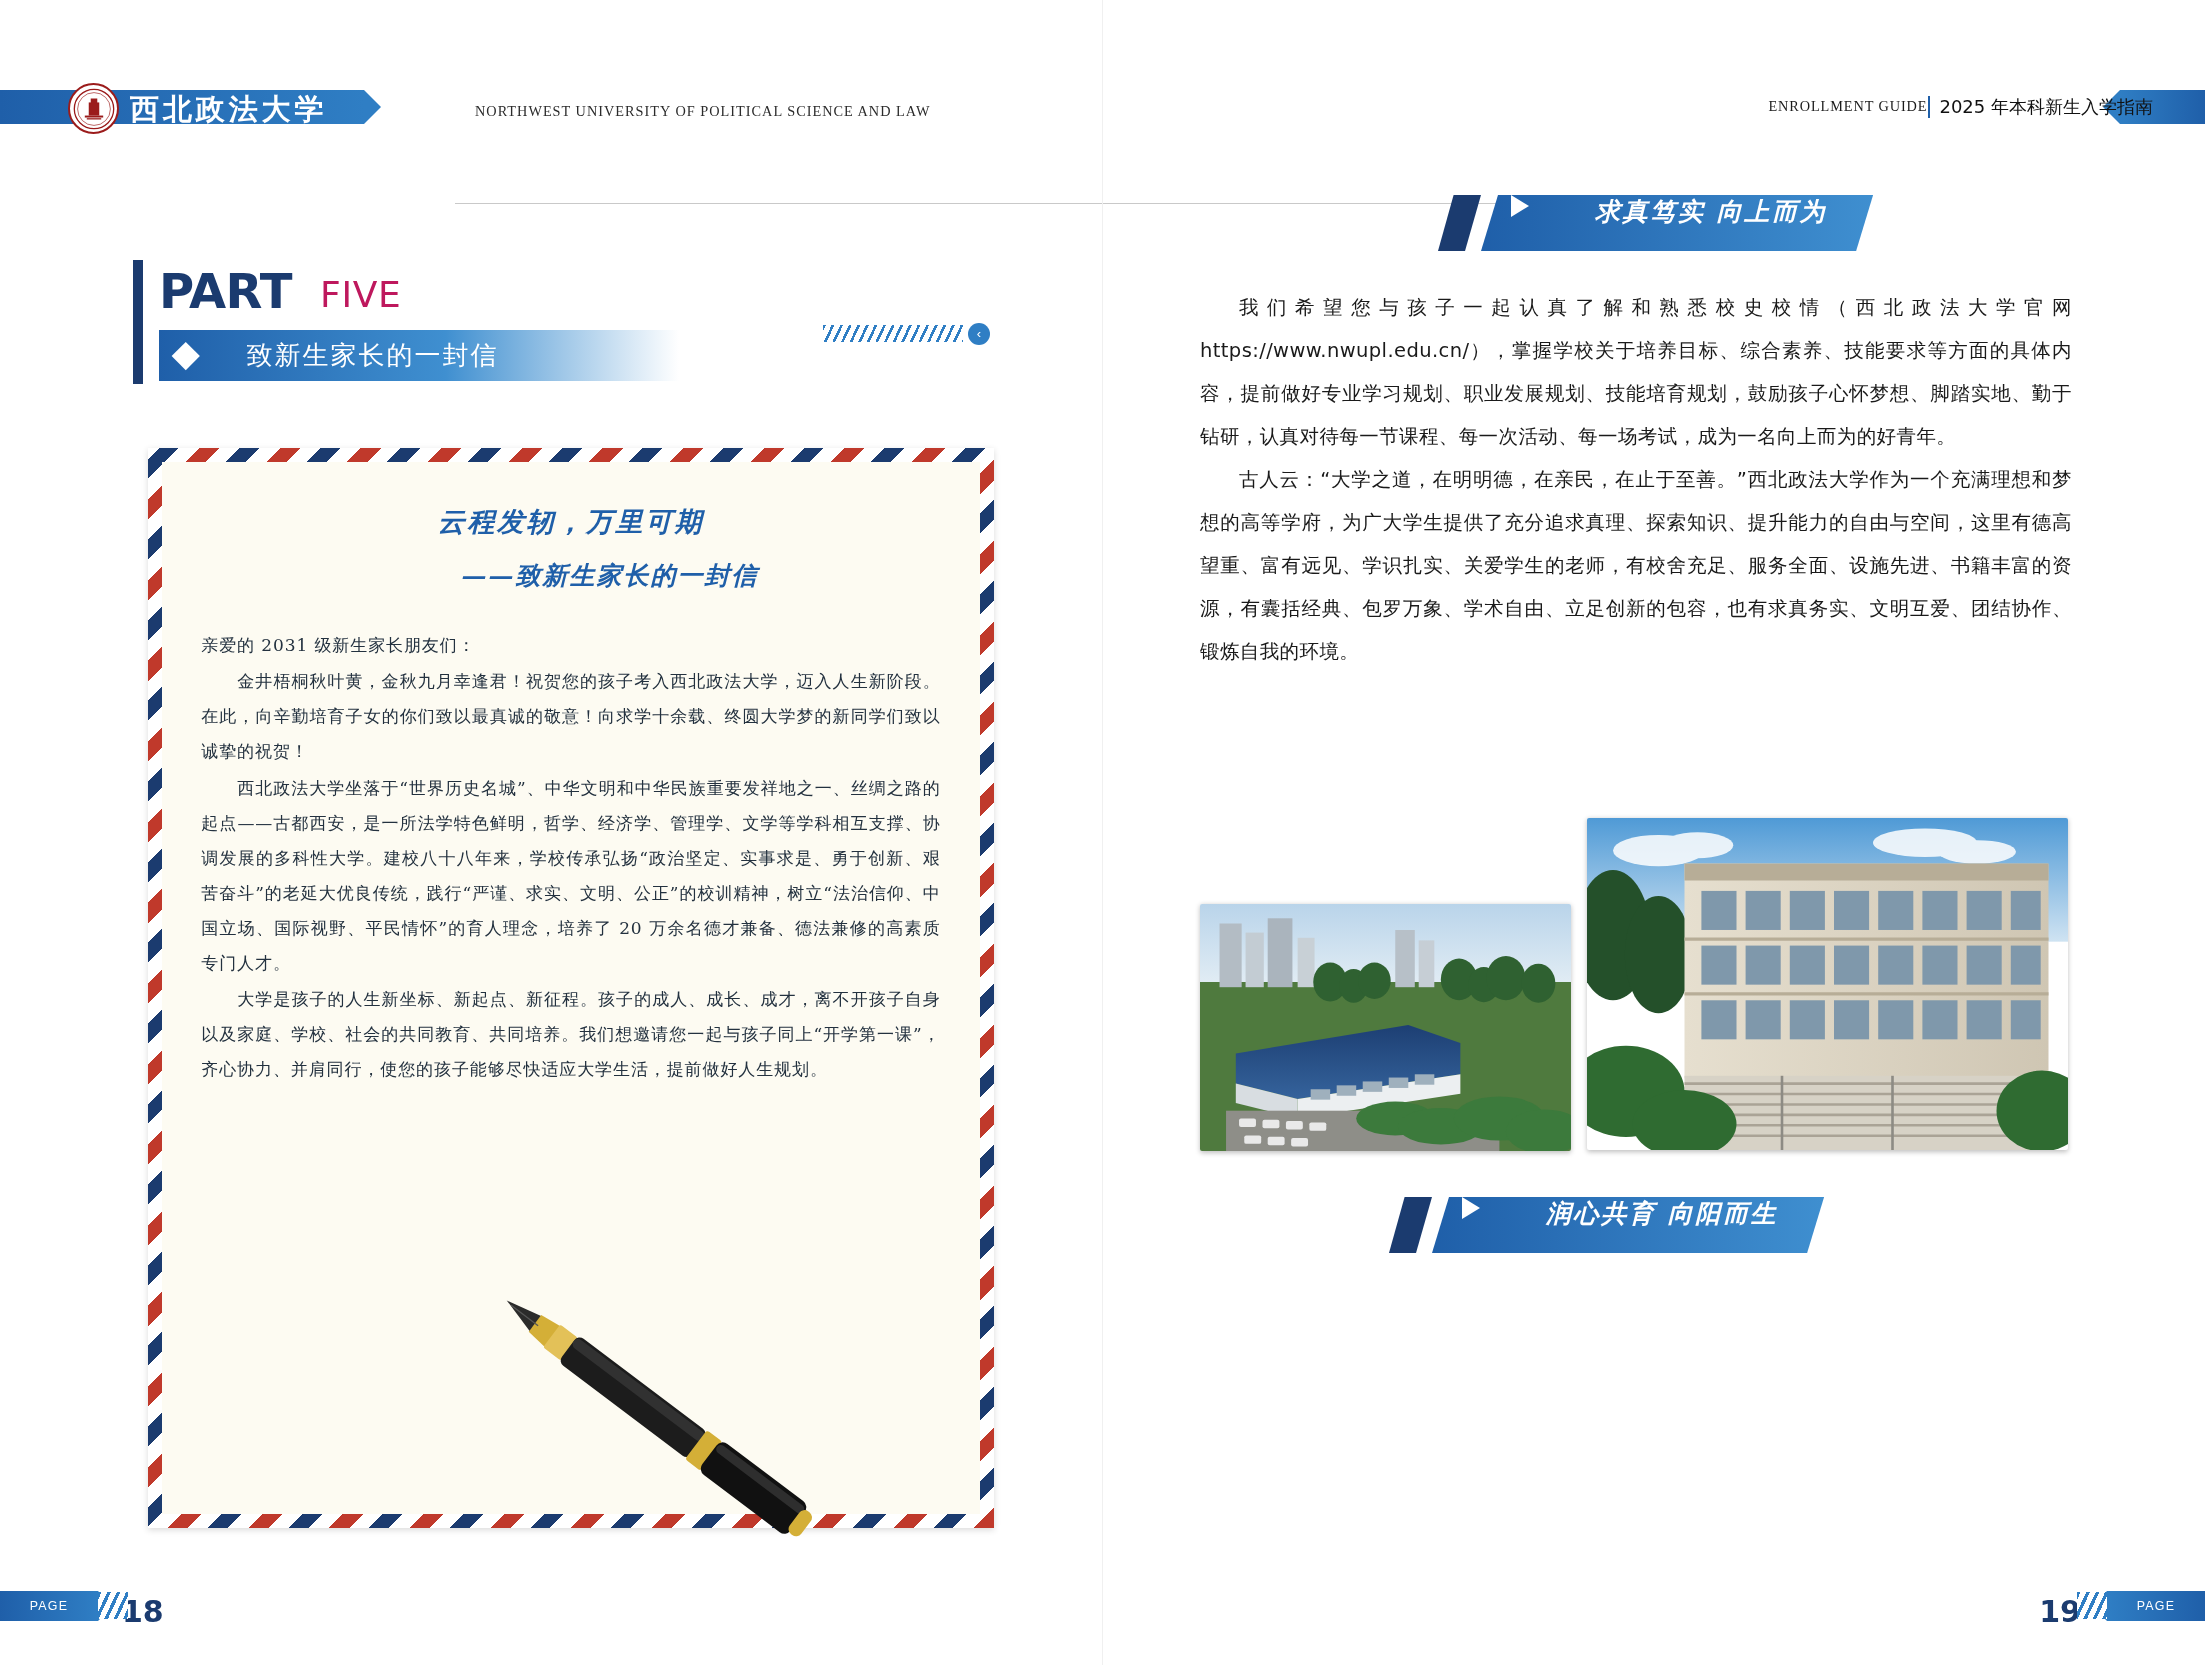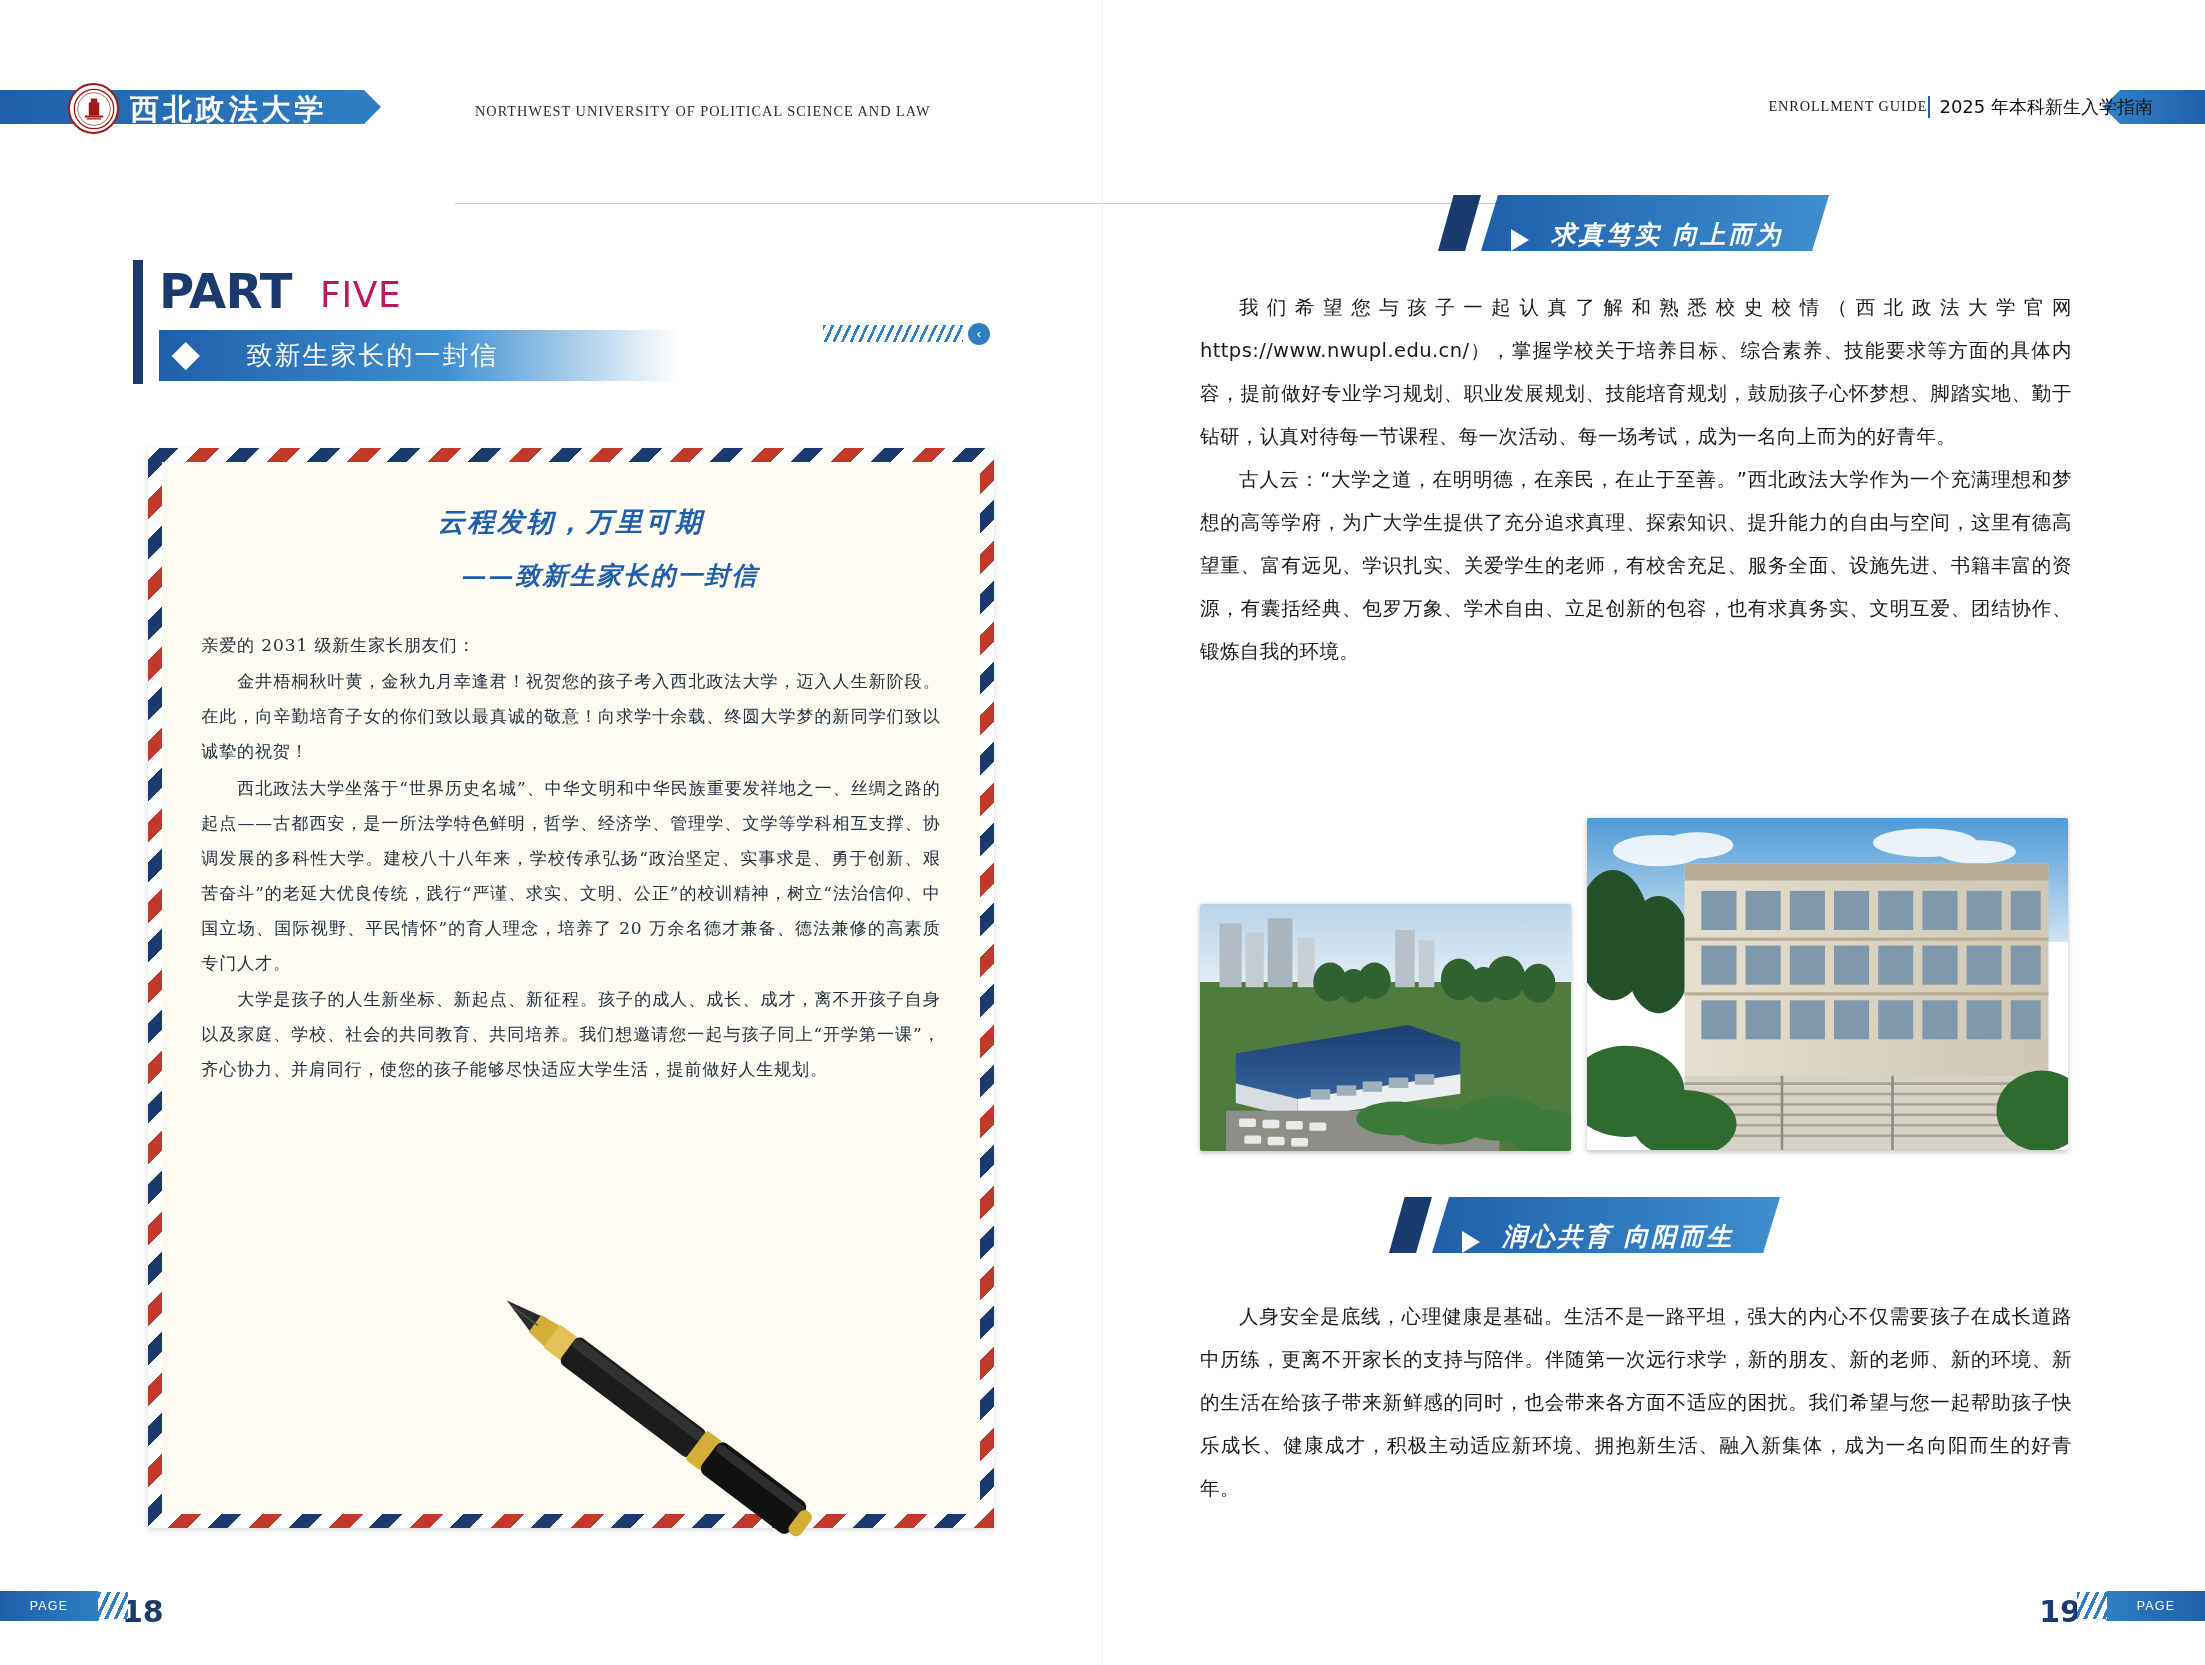--- a/index.html
+++ b/index.html
@@ -315,23 +315,24 @@
     width: 43px;
     height: 56px;
     background: #1b3b6f;
     clip-path: polygon(15.6px 0, 43px 0, 27px 56px, 0 56px);
   }
   .ribbon-main {
     position: relative;
     height: 56px;
     background: linear-gradient(90deg, #1f5fa9 0%, #3f8fd0 100%);
     display: flex;
-    align-items: flex-end;
+    align-items: flex-start;
     padding: 0 46px 0 30px;
     clip-path: polygon(17px 0, 100% 0, calc(100% - 17px) 100%, 0 100%);
+    gap: 44px;
   }
   .ribbon-play {
     width: 0; height: 0;
     border-top: 11px solid transparent;
     border-bottom: 11px solid transparent;
     border-left: 18px solid #ffffff;
     margin-right: 22px;
   }
   .ribbon-text {
     font-size: 25px;
@@ -681,23 +682,20 @@
   </div>
 
   <div class="ribbon" style="left:1389px; top:1197px;">
     <div class="ribbon-tail"></div>
     <div class="ribbon-main">
       <div class="ribbon-play"></div>
       <div class="ribbon-text">润心共育  向阳而生</div>
     </div>
   </div>
 
-  <div class="body-col" style="left:1200px; top:1295px; width:872px;">
-    <p class="ind">人身安全是底线，心理健康是基础。生活不是一路平坦，强大的内心不仅需要孩子在成长道路中历练，更离不开家长的支持与陪伴。伴随第一次远行求学，新的朋友、新的老师、新的环境、新的生活在给孩子带来新鲜感的同时，也会带来各方面不适应的困扰。我们希望与您一起帮助孩子快乐成长、健康成才，积极主动适应新环境、拥抱新生活、融入新集体，成为一名向阳而生的好青年。</p>
-  </div>
 
   <div class="footer-left">
     <span class="footer-page-word">PAGE</span>
   </div>
   <div class="footer-num-left">18</div>
   <div class="footer-slashes" style="left:98px;"></div>
 
   <div class="footer-right">
     <span class="footer-page-word">PAGE</span>
   </div>

